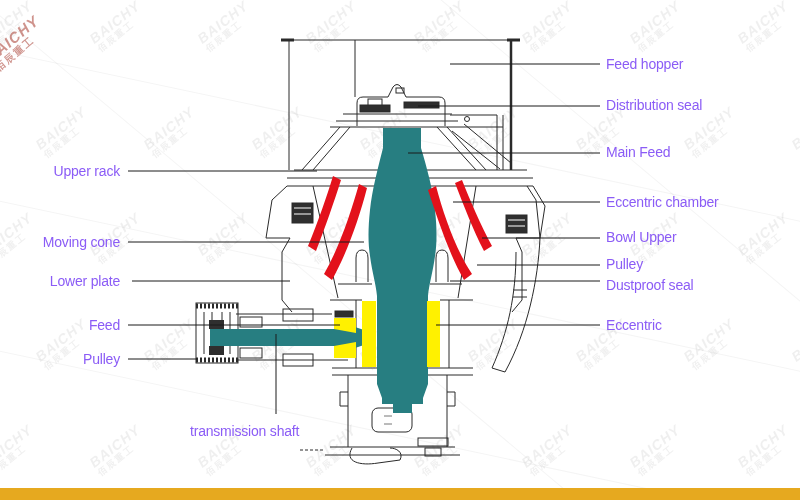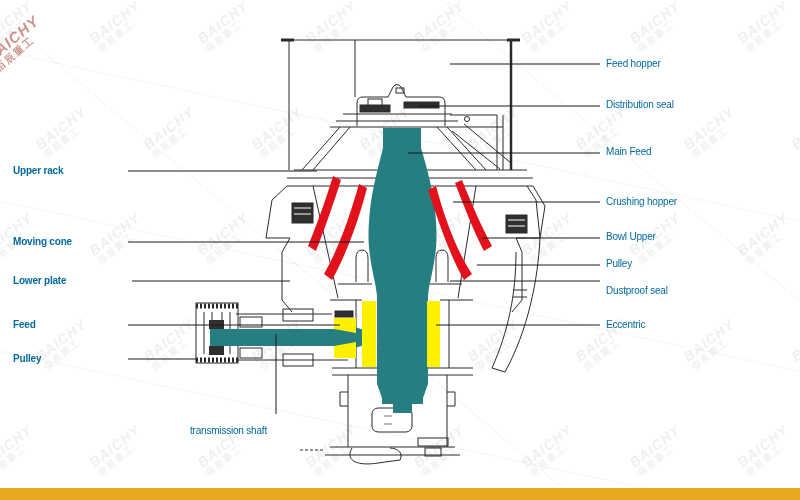--- a/index.html
+++ b/index.html
@@ -24,25 +24,25 @@
     transform:rotate(-40deg);transform-origin:center;
     color:#a83c30;opacity:0.55;line-height:1;pointer-events:none;
     font-weight:bold;font-style:italic;white-space:nowrap;
   }
   #corner-logo .b{font-size:15px;letter-spacing:1px;display:block;}
   #corner-logo .c{font-size:10px;letter-spacing:2px;display:block;margin-top:1px;font-style:normal;}
   
   #machine{position:absolute;left:0;top:0;z-index:1;}
   
   .lbl{
-    position:absolute;z-index:2;font-size:10px;color:#0369a1;
+    position:absolute;z-index:2;font-size:14px;color:#8b5cf6;
     letter-spacing:-0.2px;white-space:nowrap;line-height:18px;
   }
   .lbl.right{left:606px;text-align:left;}
-  .lbl.left{left:13px;width:120px;font-weight:bold;}
+  .lbl.left{left:0;width:120px;text-align:right;}
   .lbl.bottom{left:190px;width:172px;}
   
   #footer-bar{
     position:absolute;left:0;bottom:0;width:800px;height:12px;z-index:1;
   }
 </style>
 </head>
 <body>
 
 <div class="diag" style="left:-50px;top:40px;transform:rotate(12deg);"></div>
@@ -360,24 +360,24 @@
       <line x1="128" y1="325" x2="340" y2="325"></line>
       <line x1="128" y1="359" x2="197" y2="359"></line>
       <line x1="276" y1="334" x2="276" y2="414"></line>
     </g>
   </g>
 </svg>
 
 <div class="lbl right" style="top:55px">Feed hopper</div>
 <div class="lbl right" style="top:96px">Distribution seal</div>
 <div class="lbl right" style="top:143px">Main Feed</div>
-<div class="lbl right" style="top:193px">Crushing hopper</div>
+<div class="lbl right" style="top:193px">Eccentric chamber</div>
 <div class="lbl right" style="top:228px">Bowl Upper</div>
 <div class="lbl right" style="top:255px">Pulley</div>
-<div class="lbl right" style="top:282px">Dustproof seal</div>
+<div class="lbl right" style="top:276px">Dustproof seal</div>
 <div class="lbl right" style="top:316px">Eccentric</div>
 
 <div class="lbl left" style="top:162px">Upper rack</div>
 <div class="lbl left" style="top:233px">Moving cone</div>
 <div class="lbl left" style="top:272px">Lower plate</div>
 <div class="lbl left" style="top:316px">Feed</div>
 <div class="lbl left" style="top:350px">Pulley</div>
 
 <div class="lbl bottom" style="top:422px">transmission shaft</div>
 

